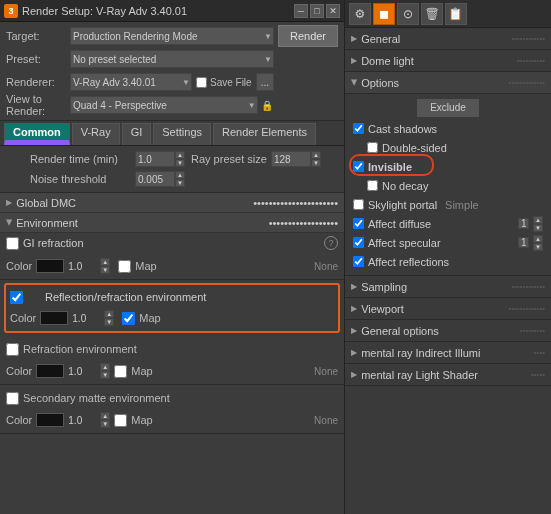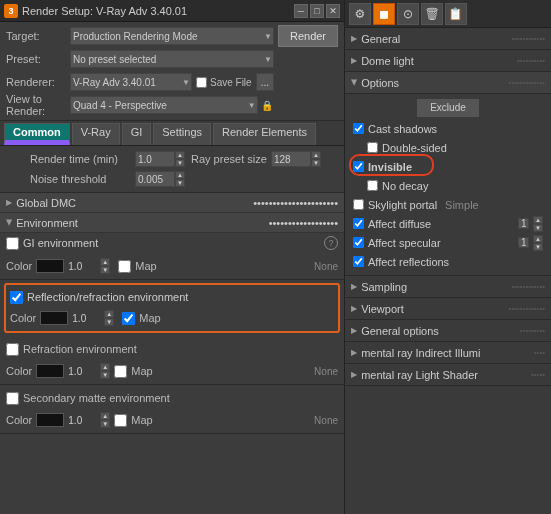--- a/index.html
+++ b/index.html
@@ -263,21 +263,21 @@
       border: 2px solid #e06020;
       border-radius: 3px;
       margin: 3px 4px;
       padding: 3px 4px;
       background: #3c3c3c;
       position: relative;
     }
     .refenv-header {
       display: flex;
       align-items: center;
-      gap: 4px;
+      gap: 22px;
       height: 18px;
       margin-bottom: 2px;
     }
     .refenv-row {
       display: flex;
       align-items: center;
       gap: 4px;
       height: 20px;
     }
 
@@ -538,21 +538,21 @@
     </div>
 
     <div class="section-header" style="background:#444;">
       <span class="tri open">▶</span>
       <span>Environment</span>
       <span class="section-dots">••••••••••••••••••</span>
     </div>
 
     <div class="gi-env-row">
       <input type="checkbox" style="">
-      <span>GI environment</span>
+      <span>GI refraction</span>
       <div class="q-mark">?</div>
     </div>
 
     <div class="env-section">
       <div class="env-row">
         <span style="color:#bbb; font-size:11px;">Color</span>
         <div class="color-swatch"></div>
         <span style="color:#ccc; font-size:10px; width:28px;">1.0</span>
         <div class="spinner" style="margin-right:4px;">
           <div class="spin-btn">▲</div>

